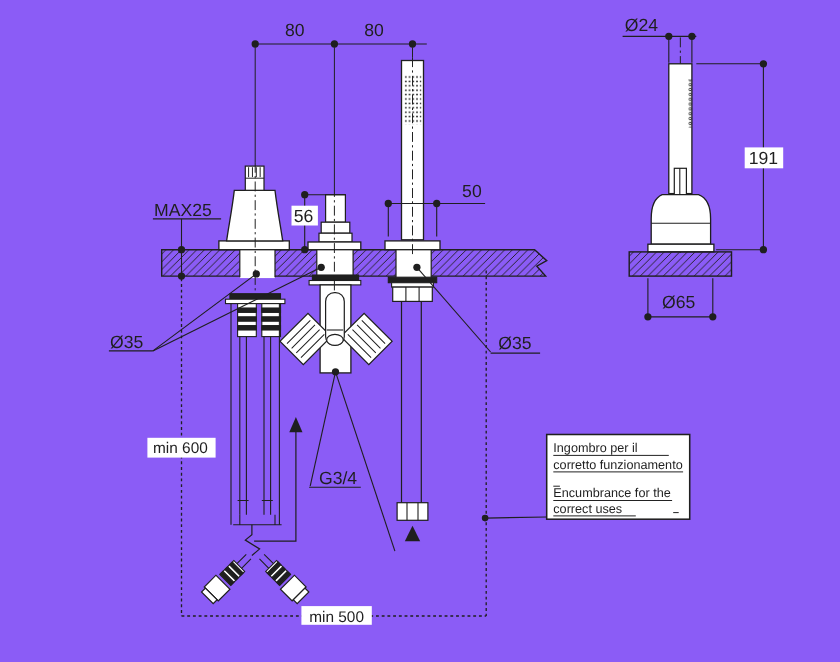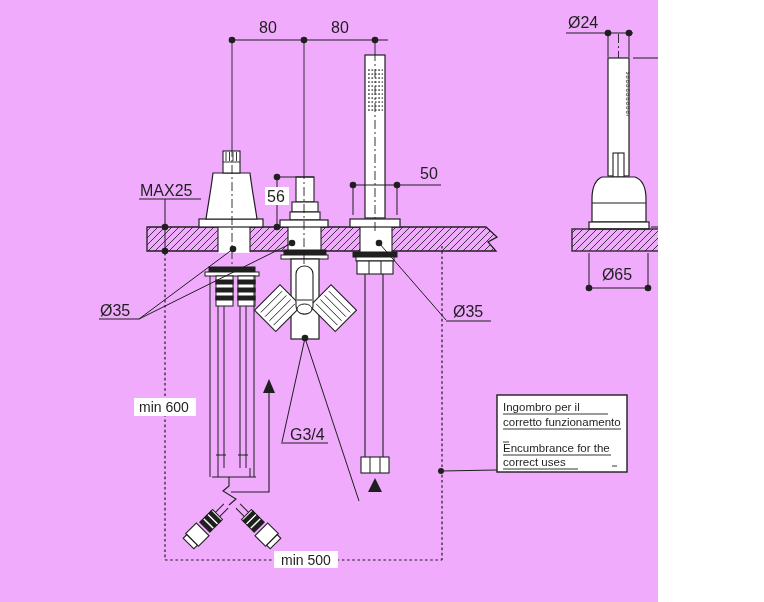--- a/index.html
+++ b/index.html
@@ -1,16 +1,16 @@
 <!DOCTYPE html>
 <html><head>
 <meta charset="utf-8">
 <style>
   html,body{margin:0;padding:0;background:#ffffff;}
-  .page{position:relative;width:658px;height:602px;background:#f0abfc;overflow:hidden;
+  .page{position:relative;width:764px;height:602px;background:#8b5cf6;overflow:hidden;
         font-family:"Liberation Sans",sans-serif;}
   svg{display:block;}
   text{font-family:"Liberation Sans",sans-serif;fill:#1f1f1f;}
   .dim{font-size:16px;}
   .dim-s{font-size:14px;}
   .note{font-size:11.5px;}
 </style>
 </head>
 <body>
 

